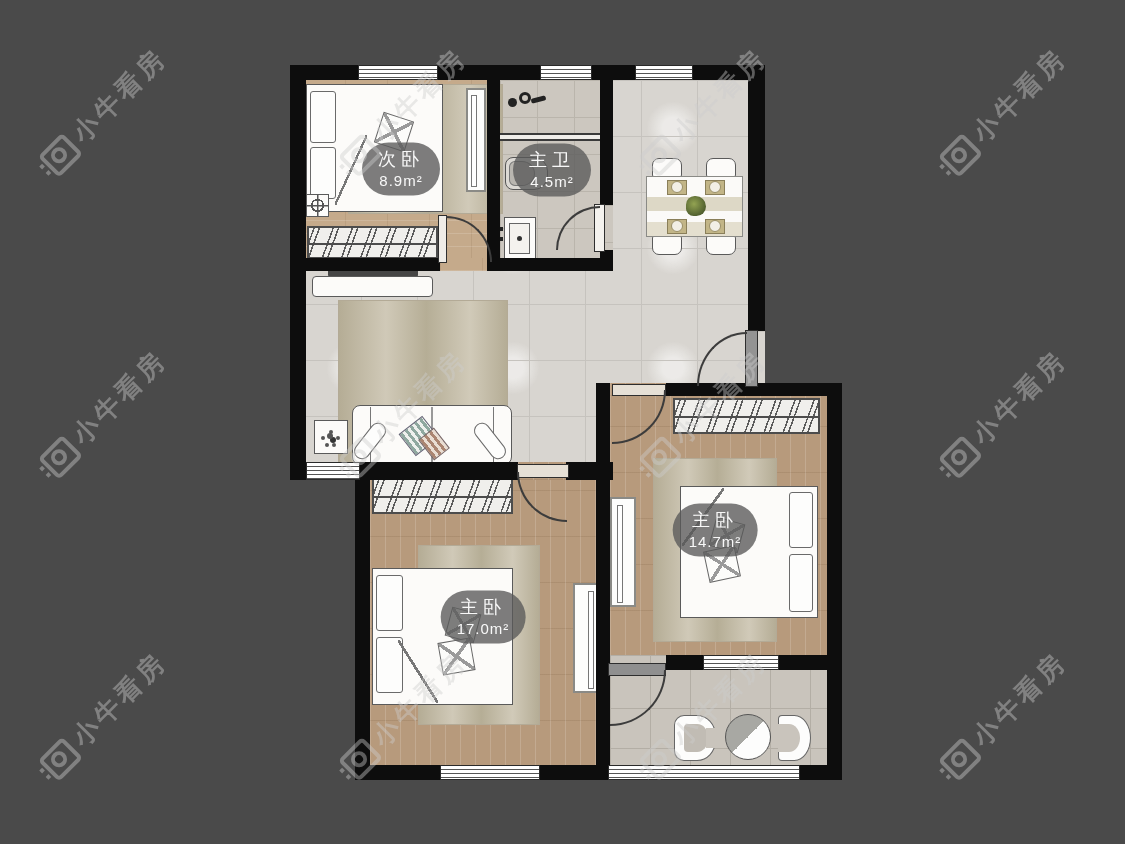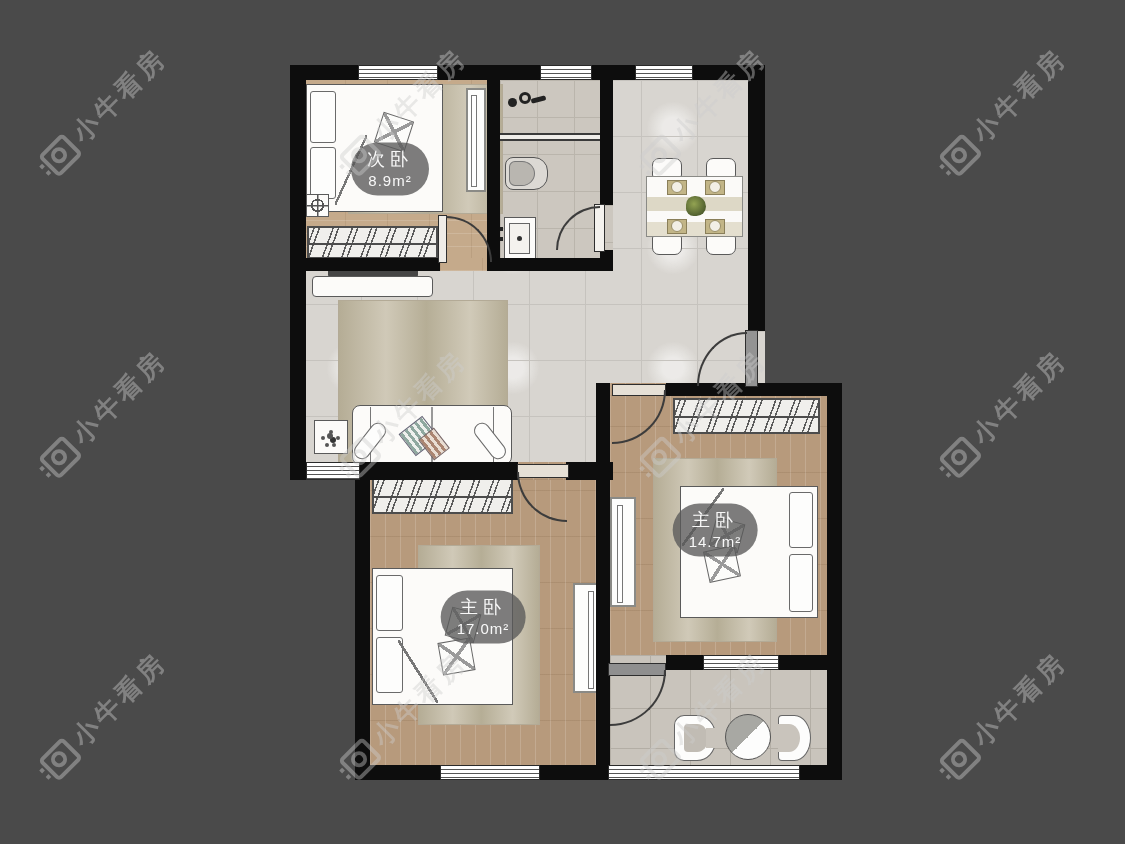--- a/index.html
+++ b/index.html
@@ -206,23 +206,27 @@
 
   <div class="leaf" style="left:517px;top:464px;width:52px;height:14px;background:#e6e0d6;"></div>
   <div class="arc" style="left:517px;top:472px;width:50px;height:50px;border-bottom-width:2px;border-left-width:2px;border-bottom-left-radius:100%;"></div>
 
   <div class="leaf" style="left:612px;top:384px;width:54px;height:12px;background:#e6e0d6;"></div>
   <div class="arc" style="left:612px;top:390px;width:54px;height:54px;border-bottom-width:2px;border-right-width:2px;border-bottom-right-radius:100%;"></div>
 
   <div class="leaf" style="left:608px;top:663px;width:58px;height:13px;background:#8f8f8f;"></div>
   <div class="arc" style="left:610px;top:670px;width:56px;height:56px;border-bottom-width:2px;border-right-width:2px;border-bottom-right-radius:100%;"></div>
 
-  <div class="pill" style="left:390px;top:169px;">
+  <div class="pill" style="left:401px;top:169px;">
     <span class="rname">次卧</span>
     <span class="rarea">8.9m²</span>
+  </div>
+  <div class="pill" style="left:552px;top:170px;">
+    <span class="rname">主卫</span>
+    <span class="rarea">4.5m²</span>
   </div>
   <div class="pill" style="left:483px;top:617px;">
     <span class="rname">主卧</span>
     <span class="rarea">17.0m²</span>
   </div>
   <div class="pill" style="left:715px;top:530px;">
     <span class="rname">主卧</span>
     <span class="rarea">14.7m²</span>
   </div>
 

